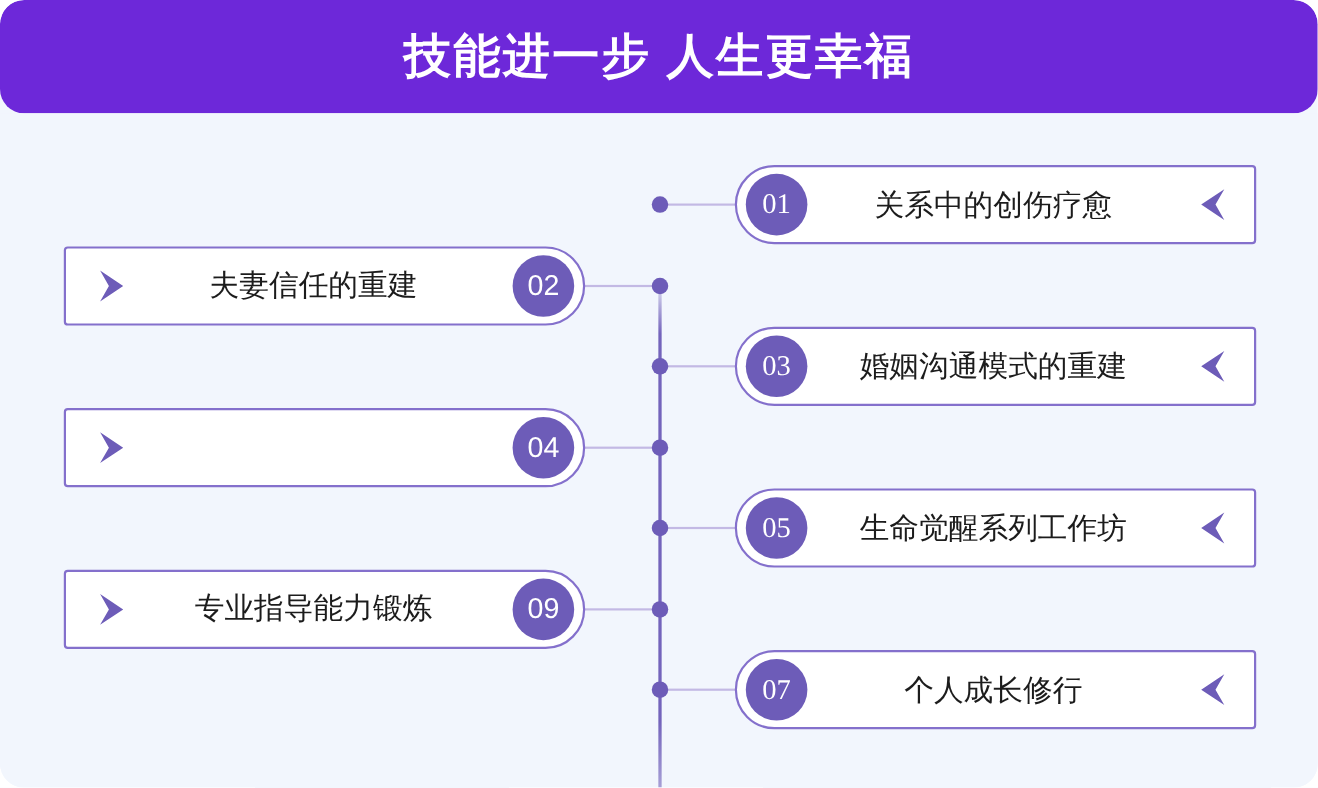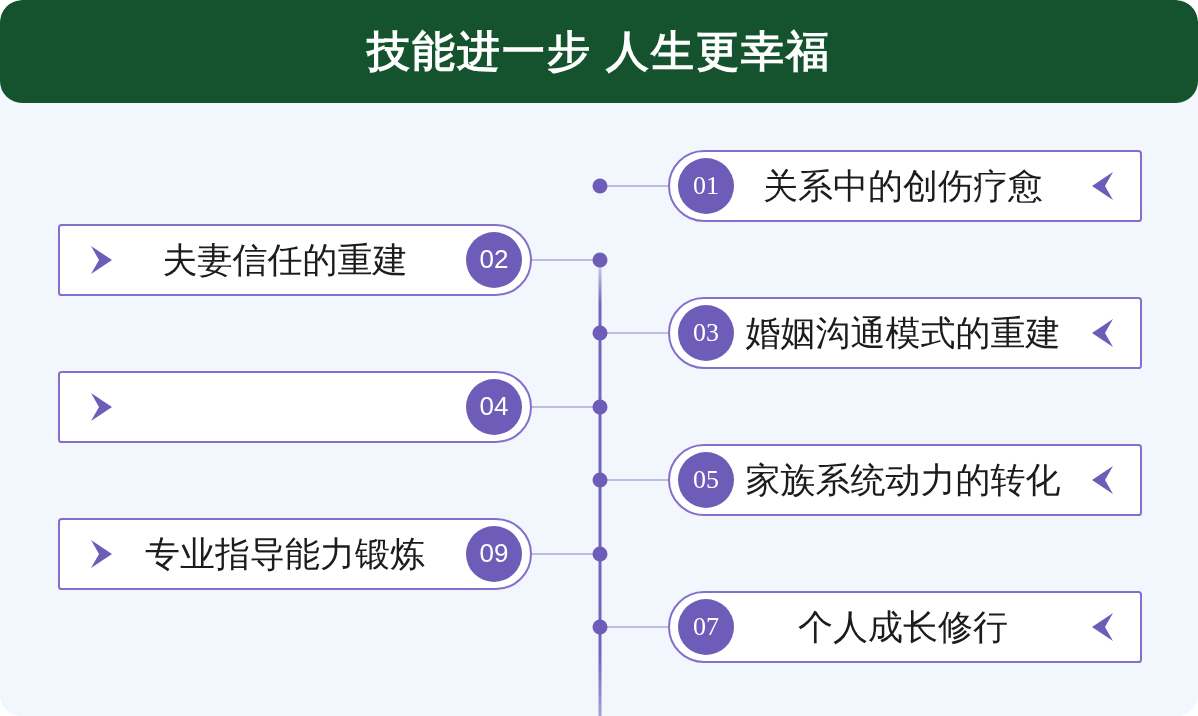--- a/index.html
+++ b/index.html
@@ -23,21 +23,21 @@
     background: #f2f6fd;
   }
 
   
   .header {
     position: absolute;
     left: 0;
     top: 0;
     width: 1198px;
     height: 103px;
-    background: #14532d;
+    background: #6d28d9;
     border-radius: 22px 22px 22px 22px;
     display: flex;
     align-items: center;
     justify-content: center;
   }
   .header-title {
     color: #ffffff;
     font-size: 43px;
     font-weight: bold;
     letter-spacing: 2px;
@@ -127,21 +127,21 @@
     transform: translateY(-50%);
     z-index: 5;
     box-shadow: 0 0 0 4px #ffffff;
   }
   .card.right .badge { left: 8px; }
   .card.left  .badge { right: 8px; }
 
   .card-label {
     flex: 1;
     text-align: center;
-    font-size: 35px;
+    font-size: 27px;
     color: #1c1c1c;
     white-space: nowrap;
     line-height: 1;
   }
   .card.right .card-label { padding-left: 72px; padding-right: 76px; }
   .card.left  .card-label { padding-left: 52px; padding-right: 72px; }
 
   .chev {
     position: absolute;
     top: 50%;
@@ -218,21 +218,21 @@
             </svg>
           </span>
         </div>
         <div class="card right" style="top: 341px; left: 668px; width: 474px;">
           <div class="badge">05</div>
           <span class="chev">
             <svg viewBox="0 0 30 32">
               <path d="M27 2 L6 16 L27 30 L19 16 Z" fill="#6d5cb8"></path>
             </svg>
           </span>
-          <div class="card-label">家族系统动力的转化</div>
+          <div class="card-label">生命觉醒系列工作坊</div>
         </div>
         <div class="card left" style="top: 414.5px; left: 58px; width: 474px;">
           <div class="badge">09</div>
           <span class="chev">
             <svg viewBox="0 0 30 32">
               <path d="M3 2 L24 16 L3 30 L11 16 Z" fill="#6d5cb8"></path>
             </svg>
           </span>
           <div class="card-label">专业指导能力锻炼</div>
         </div>

